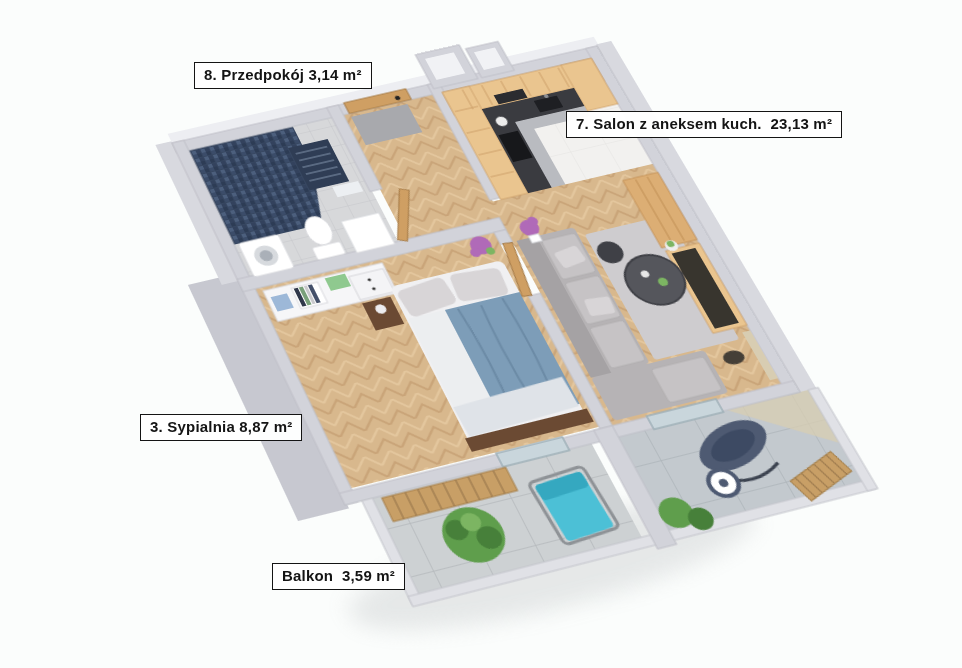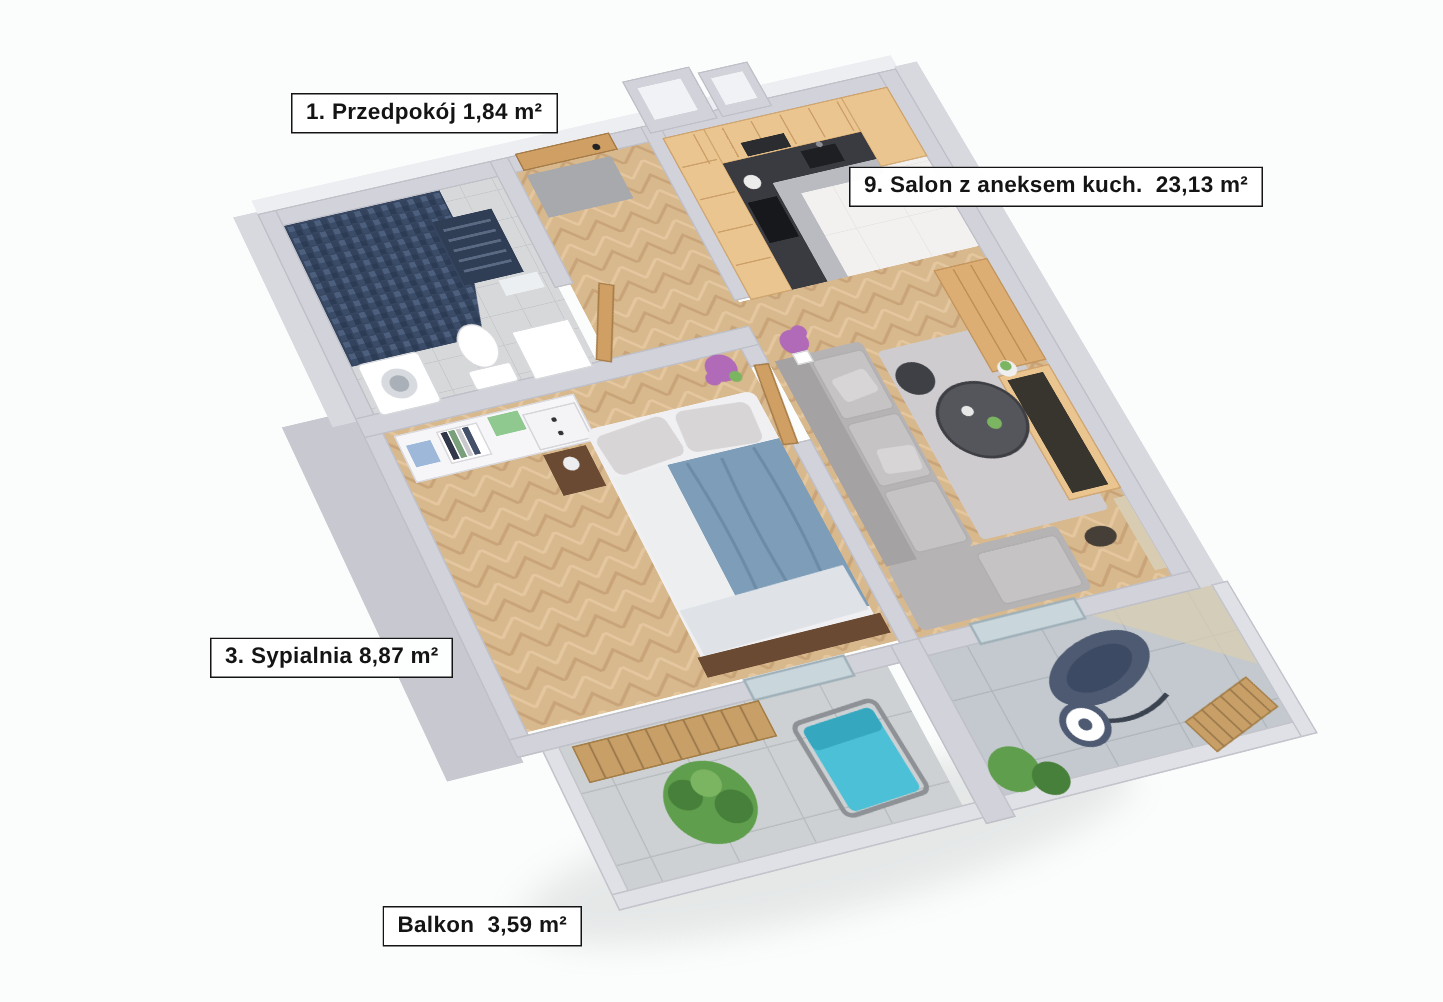--- a/index.html
+++ b/index.html
@@ -66,22 +66,22 @@
     border:1.5px solid #141414;
     color:#141414;
     font-size:15px;line-height:1.25;font-weight:700;
     padding:3px 9px;
     white-space:pre;
     letter-spacing:0.2px;
   }
   #lbl-przedpokoj{left:194px;top:62px;}
   #lbl-lazienka{left:75px;top:111px;}
   #lbl-salon{left:566px;top:111px;}
-  #lbl-sypialnia{left:140px;top:425px;}
-  #lbl-balkon1{left:255px;top:563px;margin-top:41px;}
+  #lbl-sypialnia{left:140px;top:414px;}
+  #lbl-balkon1{left:272px;top:563px;}
   #lbl-balkon2{left:641px;top:568px;}
 </style>
 </head>
 <body>
 
 <div class="stage">
 
   <div class="plan">
   <svg width="560" height="560" viewBox="0 0 560 560" xmlns="http://www.w3.org/2000/svg">
     <defs>
@@ -287,17 +287,17 @@
       <circle cx="276" cy="482" r="15" class="plant"></circle>
       <circle cx="294" cy="493" r="11" class="plantD"></circle>
       <g transform="rotate(-20 416 482)">
         <rect x="390" y="470" width="52" height="24" class="bench"></rect>
         <path d="M396 470v24M404 470v24M412 470v24M420 470v24M428 470v24M436 470v24" stroke="#9c7a4e" stroke-width="1.2"></path>
       </g>
     </g>
   </svg>
   </div>
 
-  <div class="room-label" id="lbl-przedpokoj">1. Przedpokój 1,84 m²</div>
-  <div class="room-label" id="lbl-salon">9. Salon z aneksem kuch.  23,13 m²</div>
+  <div class="room-label" id="lbl-przedpokoj">8. Przedpokój 3,14 m²</div>
+  <div class="room-label" id="lbl-salon">7. Salon z aneksem kuch.  23,13 m²</div>
   <div class="room-label" id="lbl-sypialnia">3. Sypialnia 8,87 m²</div>
   <div class="room-label" id="lbl-balkon1">Balkon  3,59 m²</div>
 </div>
 
 </body></html>

